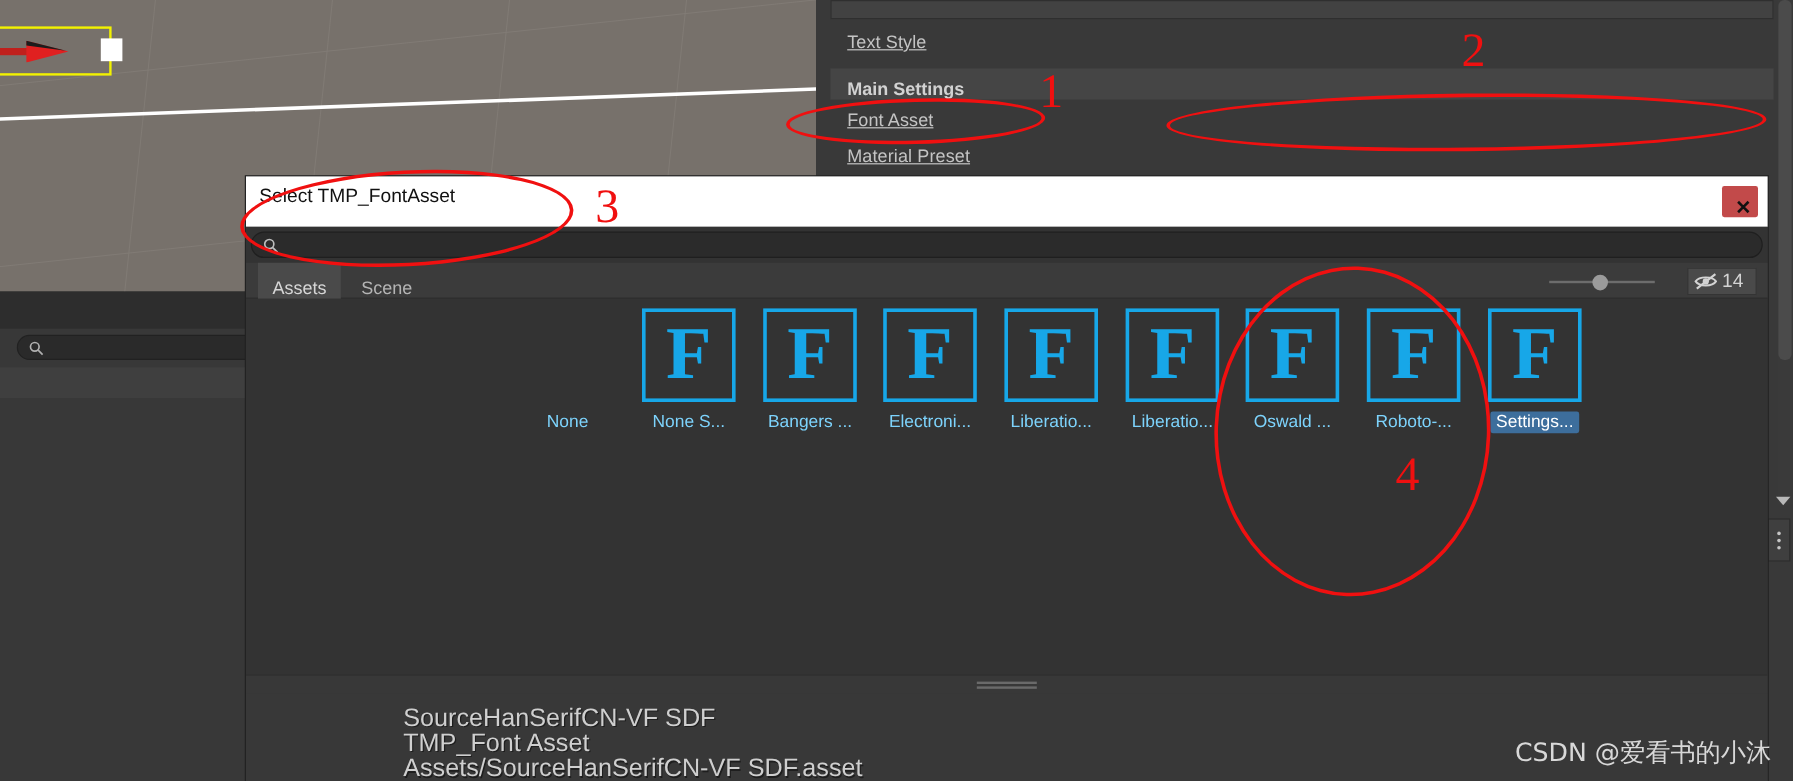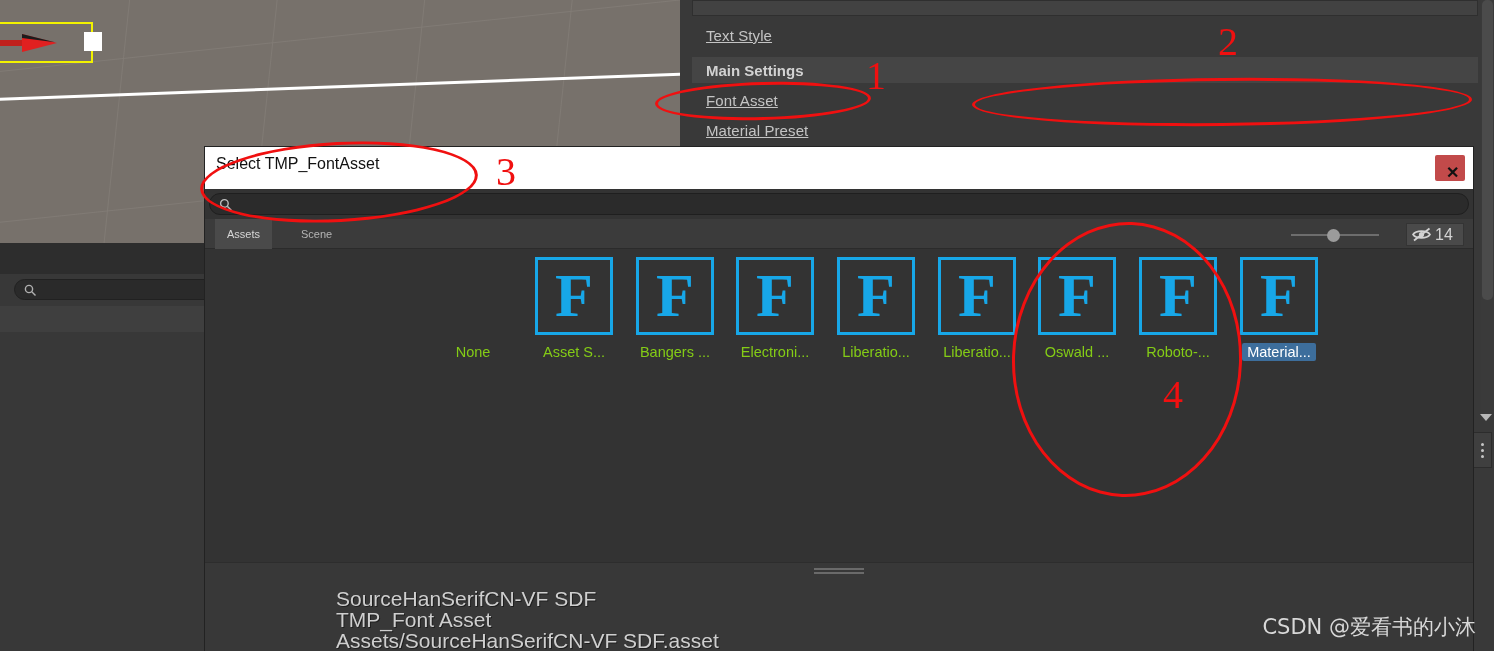--- a/index.html
+++ b/index.html
@@ -75,21 +75,21 @@
   .insp-row {
     position: absolute; left: 0; width: 814px; height: 29px;
     display: flex; align-items: center;
   }
   .insp-label {
     margin-left: 26px; width: 300px;
     color: #c4c4c4; font-size: 15px; letter-spacing: 0.1px; text-decoration: underline;
   }
   .insp-header {
     position: absolute; left: 12px; width: 786px; height: 26px;
-    background: #454545; display: flex; align-items: center;
+    background: #454545; display: flex; align-items: flex-end;
   }
   .insp-header span {
     margin-left: 14px; color: #d2d2d2; font-size: 15px; font-weight: bold;
   }
 
   
   .insp-scroll-track {
     position: absolute; right: 0; top: 0; width: 13px; height: 420px; background: #3a3a3a;
   }
   .insp-scroll-thumb {
@@ -137,22 +137,22 @@
     position: absolute; left: 4px; top: 4px; width: 1260px; height: 22px;
     background: #2b2b2b; border: 1px solid #1f1f1f; border-radius: 11px;
   }
   .modal-search-field .mag { position: absolute; left: 9px; top: 4px; }
   .modal-tabbar {
     position: absolute; left: 0; top: 72px; width: 1268px; height: 30px;
     background: #3b3b3b; border-bottom: 1px solid #2b2b2b;
   }
   .modal-tab {
     position: absolute; top: 0; height: 30px; padding: 0 12px;
-    display: flex; align-items: center;
-    color: #b4b4b4; font-size: 11px;
+    display: flex; align-items: flex-end;
+    color: #b4b4b4; font-size: 15px;
   }
   .modal-tab.active { background: #4a4a4a; color: #d6d6d6; }
   .zoom-slider {
     position: absolute; right: 94px; top: 9px; width: 88px; height: 14px;
   }
   .zoom-slider .track {
     position: absolute; left: 0; top: 6px; width: 88px; height: 2px; background: #6d6d6d;
   }
   .zoom-slider .knob {
     position: absolute; left: 36px; top: 1px; width: 13px; height: 13px;
@@ -179,21 +179,21 @@
     border: 3px solid #17a7e8;
     display: flex; align-items: center; justify-content: center;
     background: #333333;
   }
   .item-thumb span {
     font-family: "Liberation Serif", serif;
     font-size: 62px; font-weight: bold; color: #17a7e8; line-height: 0.9;
   }
   .item-thumb.none-thumb { border: none; background: transparent; }
   .item-label {
-    margin-top: 8px; color: #84cc16; font-size: 14.5px;
+    margin-top: 8px; color: #7dd3fc; font-size: 14.5px;
     white-space: nowrap; padding: 1px 5px; border-radius: 2px;
   }
   .item.selected .item-label { background: #3d6e9c; color: #ffffff; }
 
   
   .modal-splitter {
     position: absolute; left: 0; top: 415px; width: 1268px; height: 16px;
     background: #383838; border-top: 1px solid #2d2d2d;
   }
   .modal-splitter .grip {
@@ -344,21 +344,21 @@
 
       <div class="item" style="left:218px;">
         <div class="item-thumb none-thumb"></div>
         <div class="item-label">None</div>
       </div>
 
       <div class="item" style="left:319px;">
         <div class="item-thumb">
           <span>F</span>
         </div>
-        <div class="item-label">Asset S...</div>
+        <div class="item-label">None S...</div>
       </div>
 
       <div class="item" style="left:420px;">
         <div class="item-thumb">
           <span>F</span>
         </div>
         <div class="item-label">Bangers ...</div>
       </div>
 
       <div class="item" style="left:520px;">
@@ -393,21 +393,21 @@
         <div class="item-thumb">
           <span>F</span>
         </div>
         <div class="item-label">Roboto-...</div>
       </div>
 
       <div class="item selected" style="left:1024px;">
         <div class="item-thumb">
           <span>F</span>
         </div>
-        <div class="item-label">Material...</div>
+        <div class="item-label">Settings...</div>
       </div>
 
     </div>
 
     <div class="modal-splitter">
       <div class="grip"></div>
     </div>
 
     <div class="modal-details">
       <div>SourceHanSerifCN-VF SDF</div>

